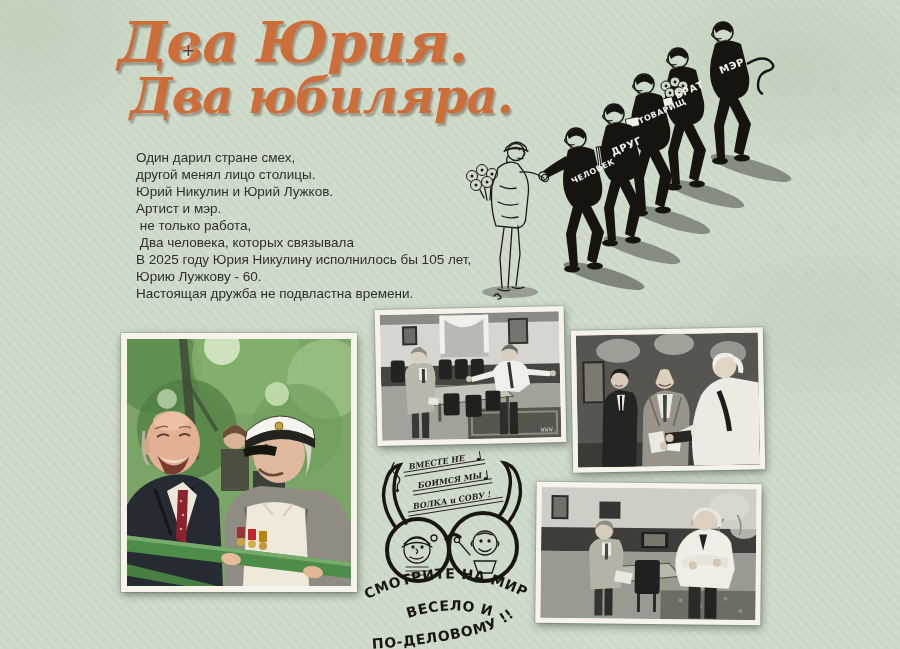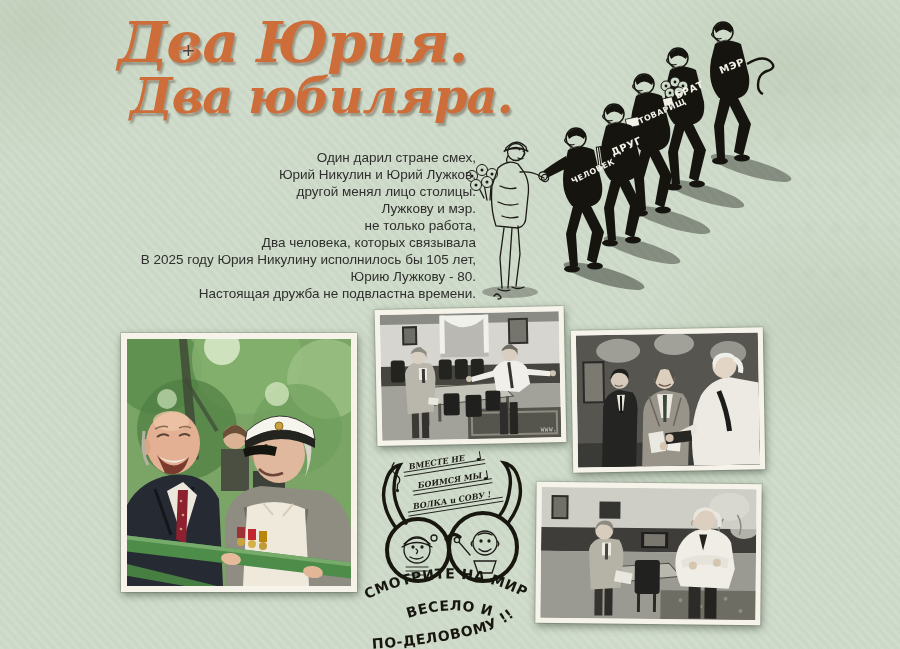--- a/index.html
+++ b/index.html
@@ -26,21 +26,21 @@
     white-space:nowrap;
   }
   .title1{left:0;top:14px;width:585px;text-align:center;font-size:56px;}
   .title2{left:130px;top:72px;font-size:48px;}
   .cursor-mark{
     position:absolute;left:182px;top:38px;font-size:22px;font-weight:normal;color:#45453f;
     text-shadow:0 0 3px rgba(255,255,255,.95), 0 0 6px rgba(255,255,255,.8);
   }
   .intro{position:absolute;left:136px;top:149px;width:340px;color:#2e2e2c;
     font-size:13.5px;line-height:17px;}
-  .intro-line{white-space:pre-wrap;text-align:right;}
+  .intro-line{white-space:pre-wrap;}
   .photo{position:absolute;background:#f6f4ea;padding:5px;
     box-shadow:1px 3px 8px rgba(48,58,46,.55), 0 0 0 1px rgba(125,135,118,.30);}
   .photo svg{display:block;}
   #photo1{left:121px;top:333px;padding:6px;}
   #photo2{left:376px;top:308px;transform:rotate(-1.2deg);}
   #photo3{left:572px;top:329px;transform:rotate(-1deg);}
   #photo4{left:536px;top:483px;transform:rotate(.6deg);}
   .wm{position:absolute;right:9px;bottom:9px;font-size:6px;letter-spacing:.5px;
     color:rgba(255,255,255,.75);font-family:"Liberation Mono", monospace;}
   #cartoon{position:absolute;left:458px;top:6px;}
@@ -193,27 +193,27 @@
       <path d="M34,158 q3,-4 6,0 q3,3 -2,3" class="ink" stroke-width=".9"></path>
     </g>
   </svg>
 
   <div class="title title1">Два Юрия.</div>
   <div class="title title2">Два юбиляра.</div>
   <div class="cursor-mark">+</div>
 
   <div class="intro">
     <div class="intro-line">Один дарил стране смех,</div>
+    <div class="intro-line">другой менял лицо столицы.</div>
     <div class="intro-line">Юрий Никулин и Юрий Лужков.</div>
-    <div class="intro-line">другой менял лицо столицы.</div>
-    <div class="intro-line">Лужкову и мэр.</div>
+    <div class="intro-line">Артист и мэр.</div>
     <div class="intro-line"> не только работа,</div>
     <div class="intro-line"> Два человека, которых связывала</div>
     <div class="intro-line">В 2025 году Юрия Никулину исполнилось бы 105 лет,</div>
-    <div class="intro-line">Юрию Лужкову - 80.</div>
+    <div class="intro-line">Юрию Лужкову - 60.</div>
     <div class="intro-line">Настоящая дружба не подвластна времени.</div>
   </div>
 
   <div class="photo" id="photo2">
     <svg width="179" height="126" viewBox="0 0 179 126">
       <rect width="179" height="126" fill="#d6d5cf"></rect>
       <rect x="0" y="0" width="179" height="10" fill="#8b8b85"></rect>
       <rect x="22" y="12" width="15" height="19" fill="#2c2c2a"></rect>
       <rect x="24" y="14" width="11" height="15" fill="#6e6e68"></rect>
       <rect x="60" y="2" width="48" height="42" fill="#b9b8b2"></rect>

